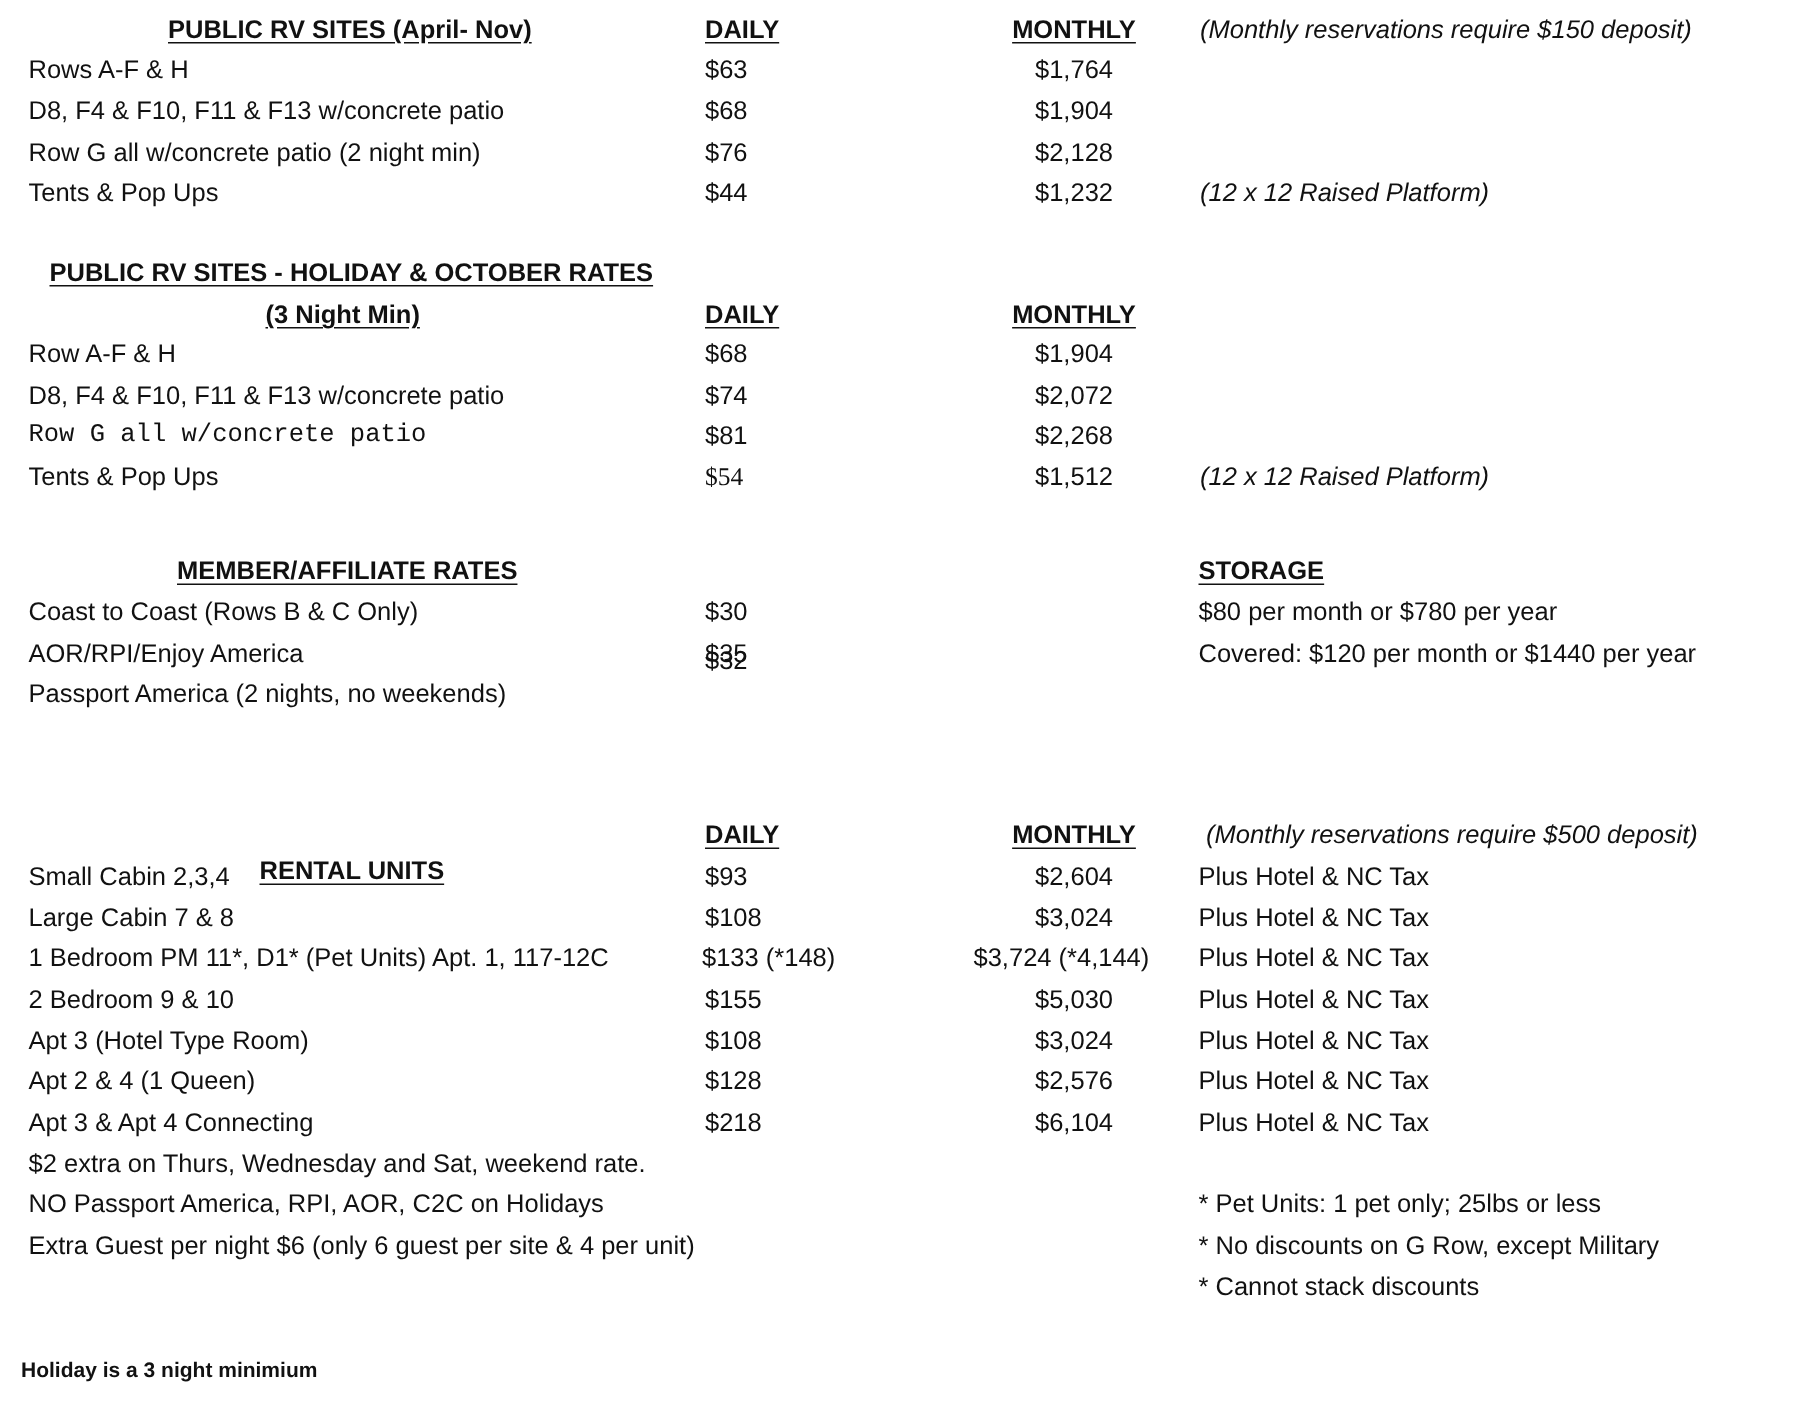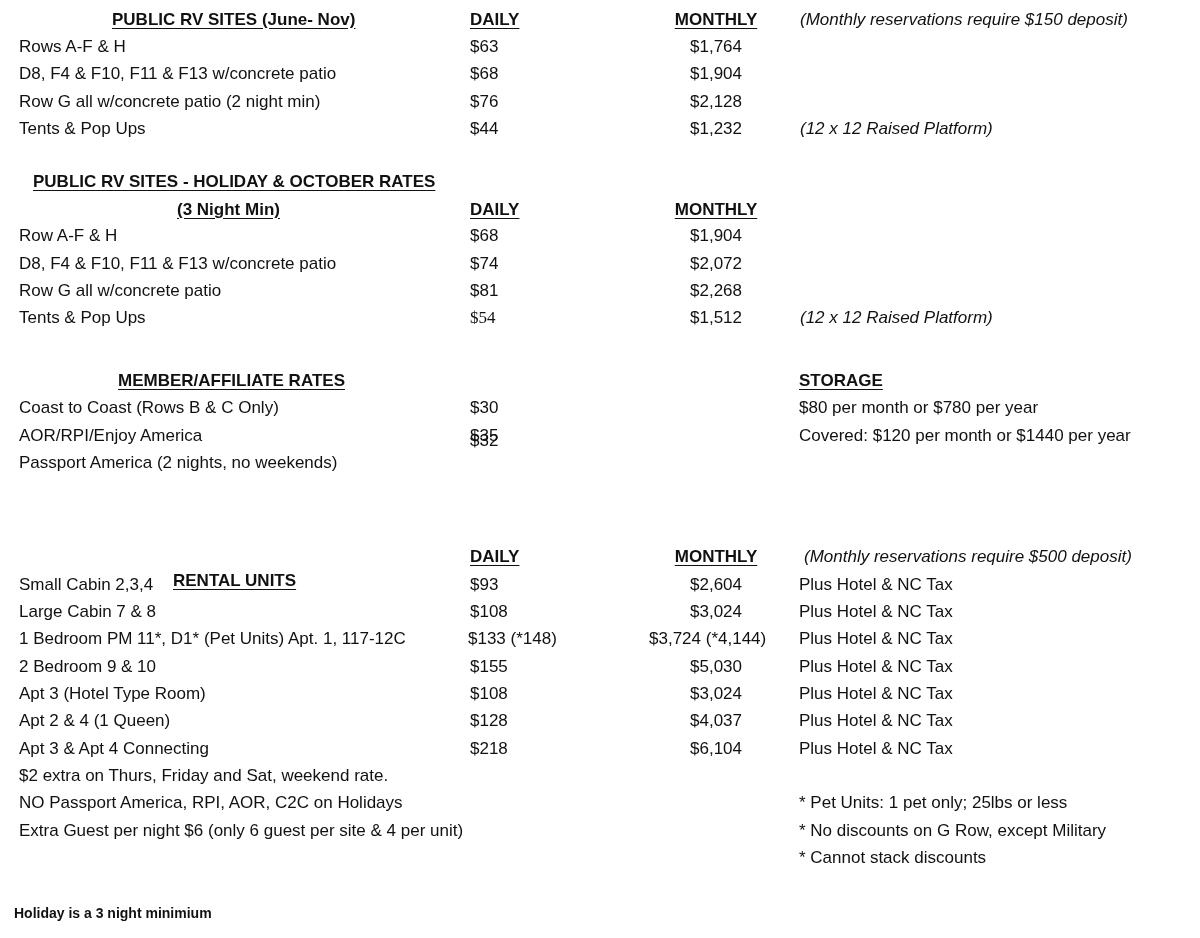--- a/index.html
+++ b/index.html
@@ -13,21 +13,21 @@
   .ital { font-style:italic; }
   .lbl { left:19px; }
   .daily { width:100px; text-align:left; }
   .monthly { width:120px; text-align:center; }
   .bold { font-weight:bold; }
 </style>
 </head>
 <body>
 
 <div>
-  <div class="abs hdr" style="left:112px;top:10px;">PUBLIC RV SITES (June- Nov)</div>
+  <div class="abs hdr" style="left:112px;top:10px;">PUBLIC RV SITES (April- Nov)</div>
   <div class="abs hdr daily" style="left:470px;top:10px;">DAILY</div>
   <div class="abs hdr monthly" style="left:656px;top:10px;">MONTHLY</div>
   <div class="abs ital" style="left:800px;top:10px;">(Monthly reservations require $150 deposit)</div>
 
   <div class="abs lbl" style="top:37px;">Rows A-F &amp; H</div>
   <div class="abs daily" style="left:470px;top:37px;">$63</div>
   <div class="abs monthly" style="left:656px;top:37px;">$1,764</div>
 
   <div class="abs lbl" style="top:64px;">D8, F4 &amp; F10, F11 &amp; F13 w/concrete patio</div>
   <div class="abs daily" style="left:470px;top:64px;">$68</div>
@@ -50,21 +50,21 @@
   <div class="abs hdr monthly" style="left:656px;top:200px;">MONTHLY</div>
 
   <div class="abs lbl" style="top:226px;">Row A-F &amp; H</div>
   <div class="abs daily" style="left:470px;top:226px;">$68</div>
   <div class="abs monthly" style="left:656px;top:226px;">$1,904</div>
 
   <div class="abs lbl" style="top:254px;">D8, F4 &amp; F10, F11 &amp; F13 w/concrete patio</div>
   <div class="abs daily" style="left:470px;top:254px;">$74</div>
   <div class="abs monthly" style="left:656px;top:254px;">$2,072</div>
 
-  <div class="abs lbl" style="top:281px;">Row G all w/concrete patio</div>
+  <div class="abs lbl" style="top:281px;font-family:Liberation Mono, monospace;">Row G all w/concrete patio</div>
   <div class="abs daily" style="left:470px;top:281px;">$81</div>
   <div class="abs monthly" style="left:656px;top:281px;">$2,268</div>
 
   <div class="abs lbl" style="top:308px;">Tents &amp; Pop Ups</div>
   <div class="abs daily" style="left:470px;top:308px;font-family:Liberation Serif, serif;">$54</div>
   <div class="abs monthly" style="left:656px;top:308px;">$1,512</div>
   <div class="abs ital" style="left:800px;top:308px;">(12 x 12 Raised Platform)</div>
 </div>
 
 <div>
@@ -112,31 +112,31 @@
   <div class="abs monthly" style="left:656px;top:657px;">$5,030</div>
   <div class="abs" style="left:799px;top:657px;">Plus Hotel &amp; NC Tax</div>
 
   <div class="abs lbl" style="top:684px;">Apt 3 (Hotel Type Room)</div>
   <div class="abs daily" style="left:470px;top:684px;">$108</div>
   <div class="abs monthly" style="left:656px;top:684px;">$3,024</div>
   <div class="abs" style="left:799px;top:684px;">Plus Hotel &amp; NC Tax</div>
 
   <div class="abs lbl" style="top:711px;">Apt 2 &amp; 4 (1 Queen)</div>
   <div class="abs daily" style="left:470px;top:711px;">$128</div>
-  <div class="abs monthly" style="left:656px;top:711px;">$4,037</div>
+  <div class="abs monthly" style="left:656px;top:711px;">$2,576</div>
   <div class="abs" style="left:799px;top:711px;">Plus Hotel &amp; NC Tax</div>
 
   <div class="abs lbl" style="top:739px;">Apt 3 &amp; Apt 4 Connecting</div>
   <div class="abs daily" style="left:470px;top:739px;">$218</div>
   <div class="abs monthly" style="left:656px;top:739px;">$6,104</div>
   <div class="abs" style="left:799px;top:739px;">Plus Hotel &amp; NC Tax</div>
 </div>
 
 <div>
-  <div class="abs lbl" style="top:766px;">$2 extra on Thurs, Friday and Sat, weekend rate.</div>
+  <div class="abs lbl" style="top:766px;">$2 extra on Thurs, Wednesday and Sat, weekend rate.</div>
   <div class="abs lbl" style="top:793px;">NO Passport America, RPI, AOR, C2C on Holidays</div>
   <div class="abs lbl" style="top:821px;">Extra Guest per night $6 (only 6 guest per site &amp; 4 per unit)</div>
 </div>
 
 <div>
   <div class="abs" style="left:799px;top:793px;">* Pet Units: 1 pet only; 25lbs or less</div>
   <div class="abs" style="left:799px;top:821px;">* No discounts on G Row, except Military</div>
   <div class="abs" style="left:799px;top:848px;">* Cannot stack discounts</div>
 </div>
 

